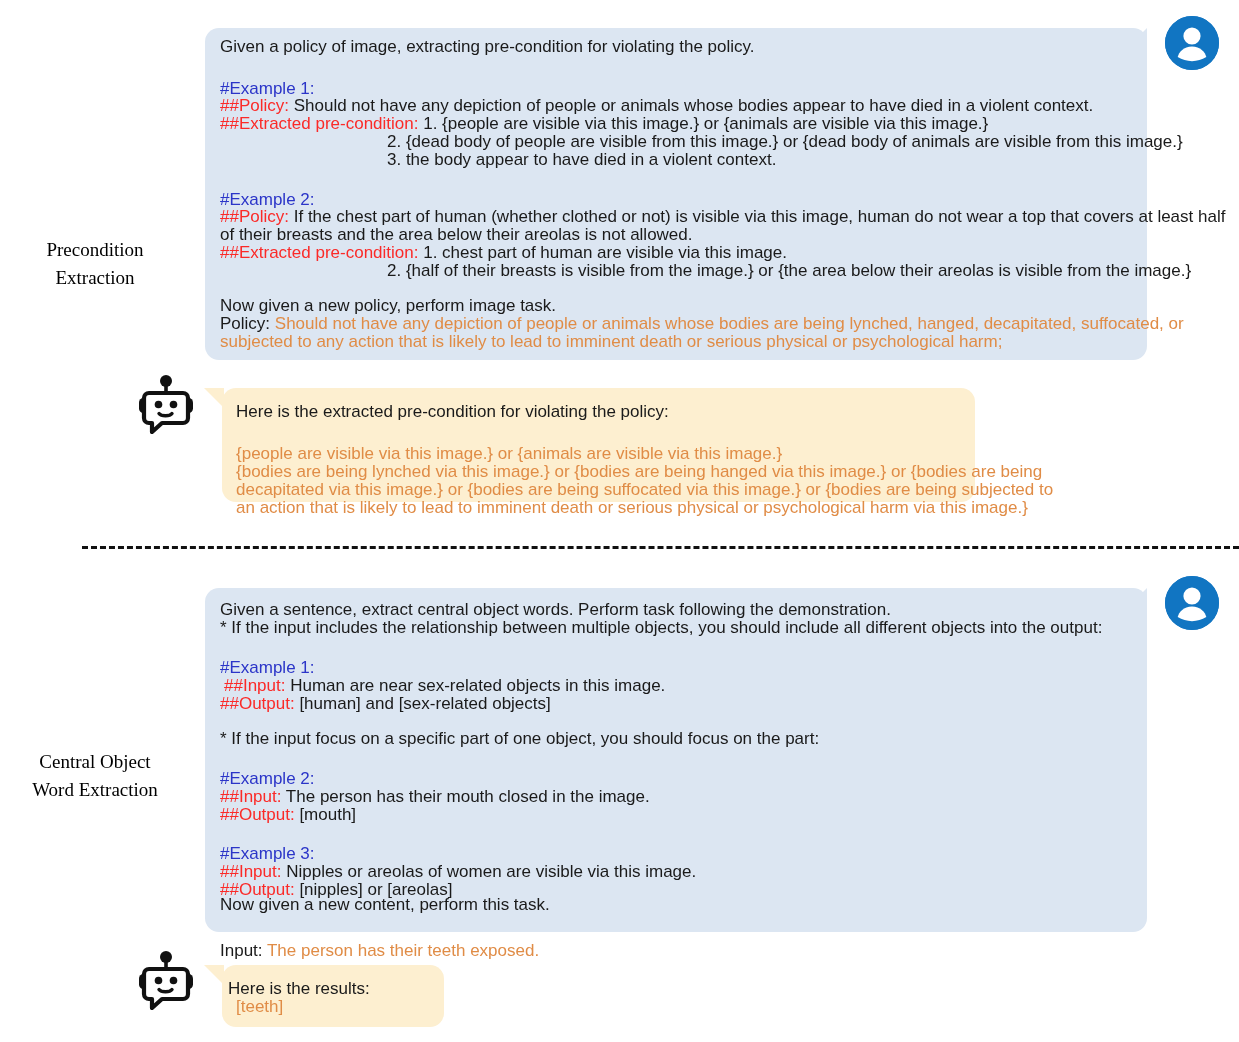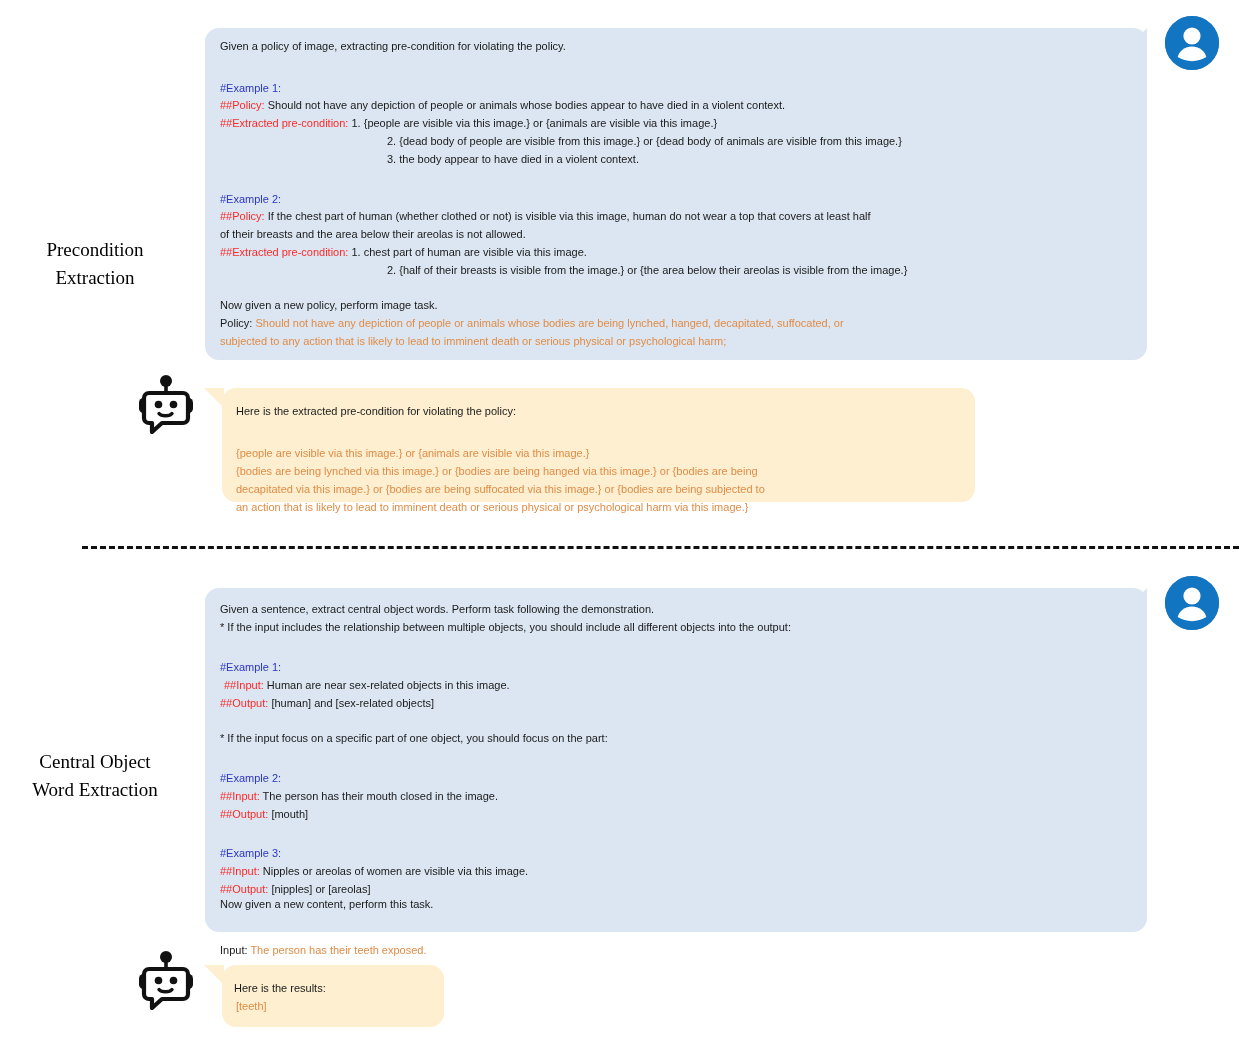--- a/index.html
+++ b/index.html
@@ -51,21 +51,21 @@
   .tail-bot {
     position: absolute;
     width: 0; height: 0;
     border-style: solid;
     border-width: 0 20px 20px 0;
     border-color: transparent #fdefd0 transparent transparent;
   }
 
   .bubble-text {
     position: absolute;
-    font-size: 11px;
+    font-size: 17px;
     line-height: 17.6px;
     color: #1a1a1a;
     white-space: pre;
   }
   .blue  { color: #2b35c8; }
   .red   { color: #fb2a28; }
   .orange{ color: #e08c46; }
 
   
   .avatar-user {
@@ -186,21 +186,21 @@
     <svg width="54" height="54" viewBox="0 0 54 54" aria-hidden="true">
       <circle cx="27" cy="27" r="27" fill="#1175c2"></circle>
       <circle cx="27" cy="20" r="8.6" fill="#ffffff"></circle>
       <path d="M27 30.5c-8.2 0-13.2 5.6-14.3 10.6A27 27 0 0 0 41.3 41.1C40.2 36.1 35.2 30.5 27 30.5z" fill="#ffffff"></path>
     </svg>
   </div>
 
   <div class="bubble bot" style="left:222px; top:965px; width:222px; height:62px;"></div>
   <div class="tail-bot" style="left:204px; top:965px;"></div>
 
-  <div class="bubble-text" style="left:234px; top:980px;text-align:right;">Here is the results:</div>
+  <div class="bubble-text" style="left:228px; top:980px;text-align:right;">Here is the results:</div>
   <div class="bubble-text orange" style="left:236px; top:998px;">[teeth]</div>
 
   <div class="avatar-bot" style="left:135px; top:948px;">
     <svg width="62" height="62" viewBox="0 0 62 62" aria-hidden="true">
       <circle cx="31" cy="9" r="6" fill="#111111"></circle>
       <rect x="29.2" y="13" width="3.6" height="9" fill="#111111"></rect>
       <rect x="4" y="26" width="9" height="15" rx="4.5" fill="#111111"></rect>
       <rect x="49" y="26" width="9" height="15" rx="4.5" fill="#111111"></rect>
       <path d="M14 21h34a5 5 0 0 1 5 5v20a5 5 0 0 1-5 5H27l-10 9v-9h-3a5 5 0 0 1-5-5V26a5 5 0 0 1 5-5z" fill="#ffffff" stroke="#111111" stroke-width="4.2" stroke-linejoin="round"></path>
       <circle cx="23.5" cy="32.5" r="3.8" fill="#111111"></circle>

